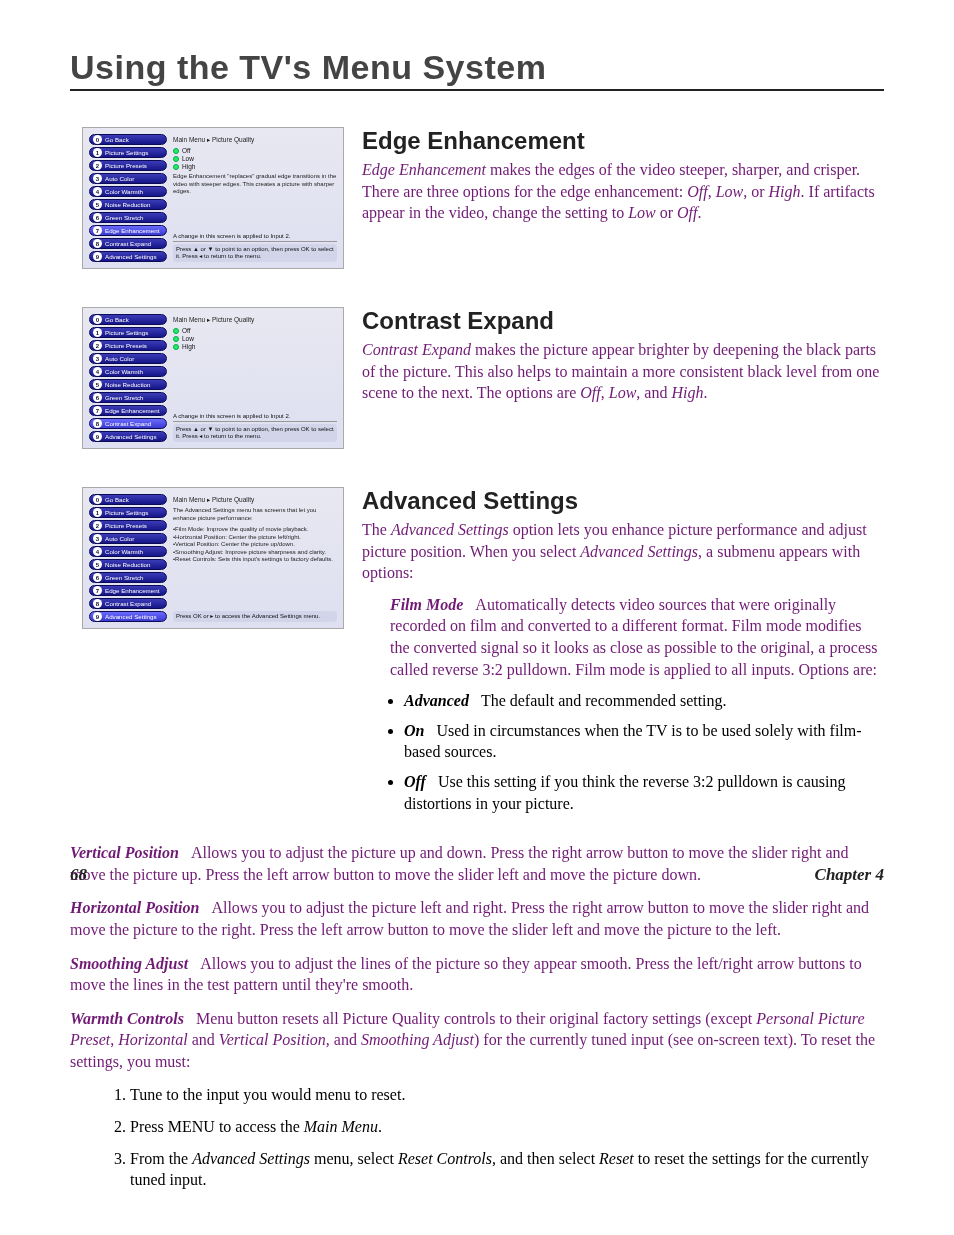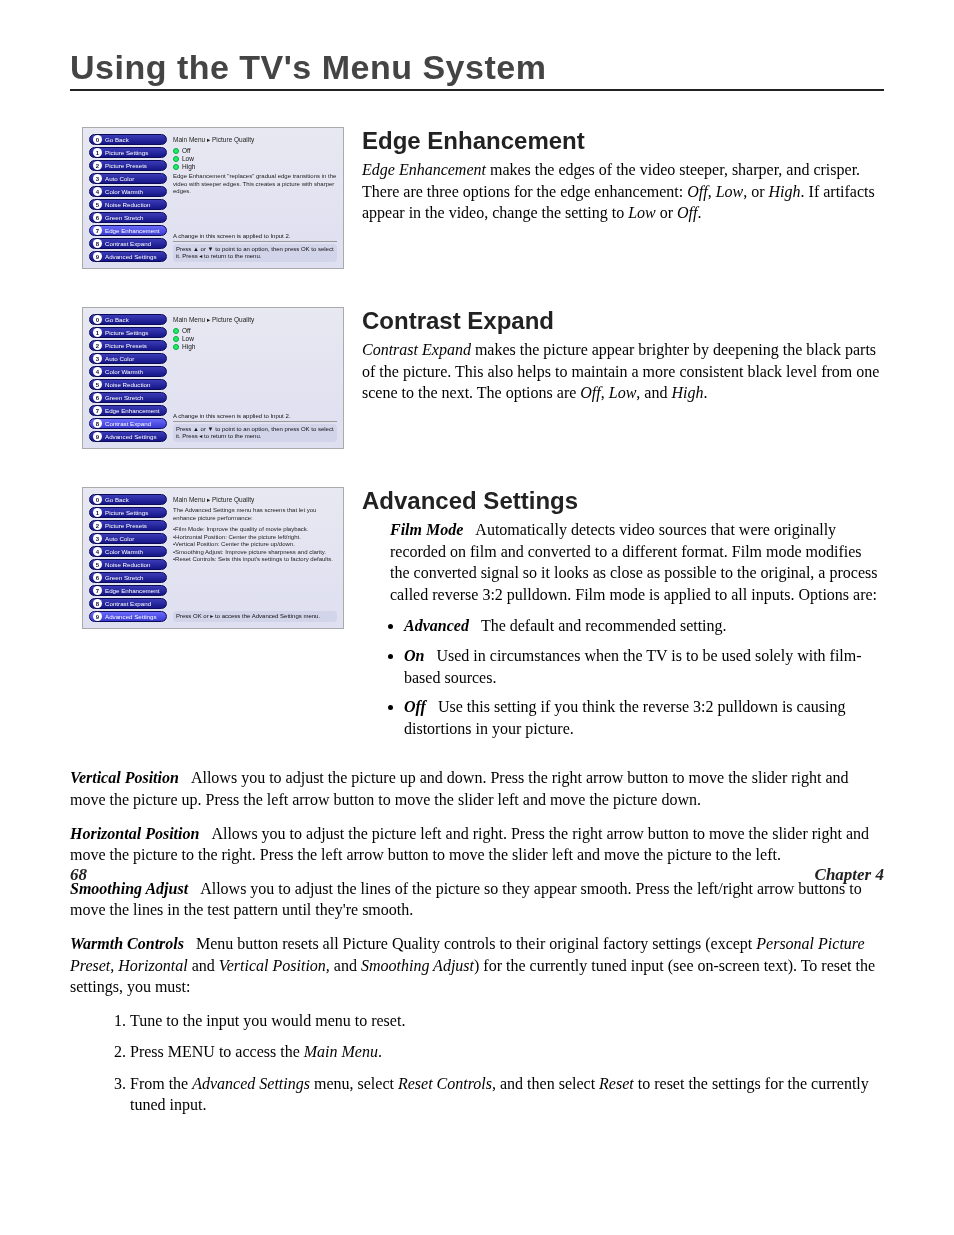--- a/index.html
+++ b/index.html
@@ -48,21 +48,21 @@
     font-family: Arial, Helvetica, sans-serif;
     font-weight: 700;
     font-size: 24px;
     margin: 0 0 4px 0;
     color: #222;
   }
   p.body {
     font-size: 16px;
     line-height: 1.35;
     margin: 0 0 10px 0;
-    color: #000000;
+    color: #701a75;
   }
   p.body em, span.ital { font-style: italic; }
   p.indent { margin-left: 28px; }
   .bullets { margin: 6px 0 10px 0; padding-left: 42px; }
   .bullets li { font-size: 16px; line-height: 1.35; margin-bottom: 8px; }
   .bullets li .lead { font-style: italic; font-weight: 700; }
   .numbered { margin: 6px 0 0 0; padding-left: 60px; }
   .numbered li { font-size: 16px; line-height: 1.35; margin-bottom: 10px; }
   .lead-strong { font-style: italic; font-weight: 700; margin-top: 48px; }
   .footer {
@@ -386,20 +386,21 @@
               <span>•Reset Controls: Sets this input's settings to factory defaults.</span>
             </div>
           <div class="help-bar">
             <div class="press">Press OK or ▸ to access the Advanced Settings menu.</div>
           </div>
         </div>
       </div>
     </div>
     <div class="text-col">
       <h2 class="section-head">Advanced Settings</h2>
+      <p class="body">The <em>Advanced Settings</em> option lets you enhance picture performance and adjust picture position. When you select <em>Advanced Settings</em>, a submenu appears with options:</p>
       <p class="body indent"><span class="lead-strong">Film Mode</span>&nbsp;&nbsp;&nbsp;Automatically detects video sources that were originally recorded on film and converted to a different format. Film mode modifies the converted signal so it looks as close as possible to the original, a process called reverse 3:2 pulldown. Film mode is applied to all inputs. Options are:</p>
       <ul class="bullets" id="film-bullets">
           <li><span class="lead">Advanced</span>&nbsp;&nbsp;&nbsp;The default and recommended setting.</li>
           <li><span class="lead">On</span>&nbsp;&nbsp;&nbsp;Used in circumstances when the TV is to be used solely with film-based sources.</li>
           <li><span class="lead">Off</span>&nbsp;&nbsp;&nbsp;Use this setting if you think the reverse 3:2 pulldown is causing distortions in your picture.</li>
         </ul>
     </div>
   </div>
 
   <div class="full-width-block">

